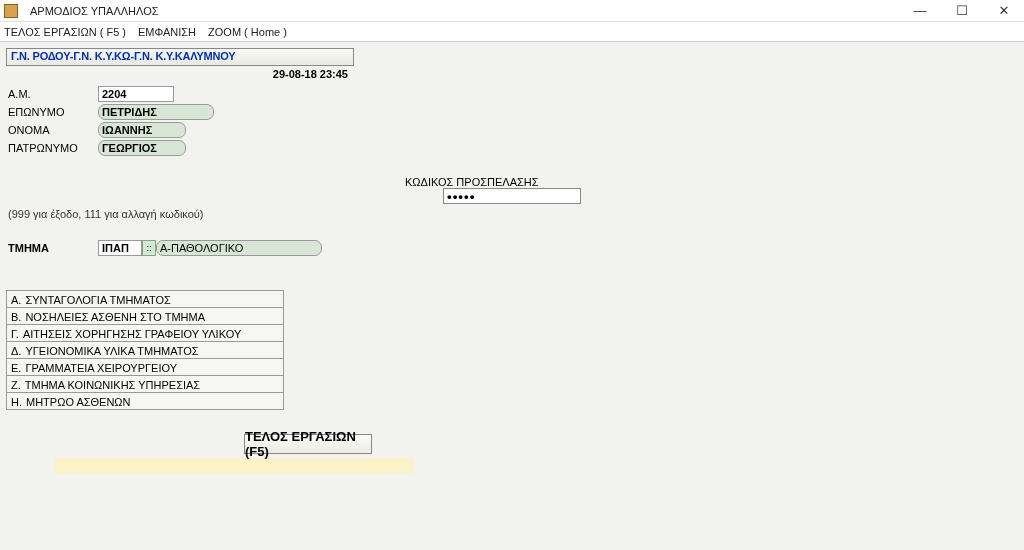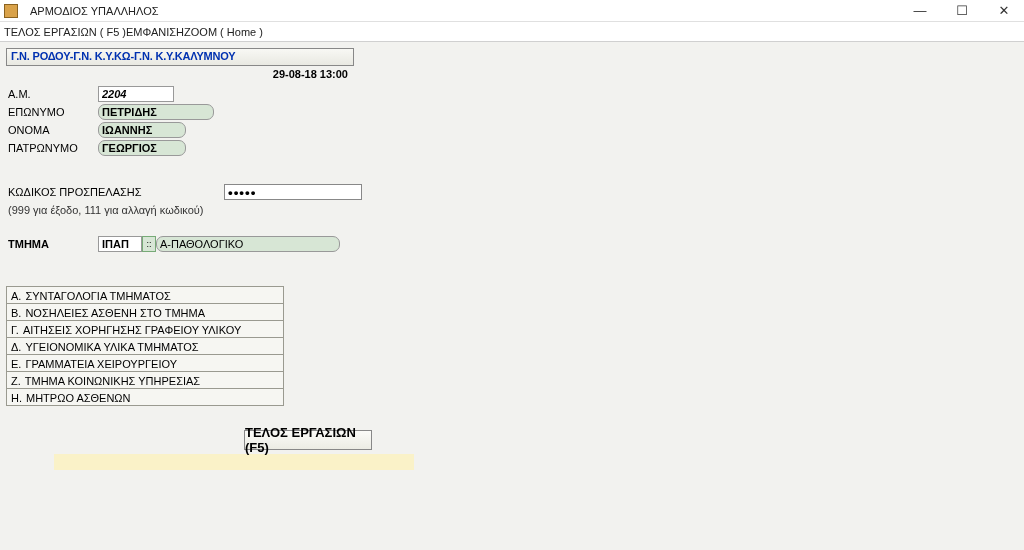--- a/index.html
+++ b/index.html
@@ -49,20 +49,21 @@
     font-size: 13px;
     font-family: "Segoe UI Symbol", sans-serif;
     color: #333;
     cursor: default;
   }
   .menubar {
     height: 20px;
     display: flex;
     align-items: center;
     padding-left: 4px;
+    gap: 12px;
     font-size: 11px;
     color: #222;
     border-bottom: 1px solid #d0d0d0;
   }
   .menubar span { cursor: default; }
   .client {
     background: #f2f2ef;
     height: calc(100% - 42px);
     padding: 6px 6px;
   }
@@ -99,32 +100,32 @@
     background: #fff;
     border: 1px solid #999;
     padding: 0 3px;
     font-size: 11px;
     font-family: inherit;
   }
   .ro-field {
     background: #d7e6d5;
     border-radius: 7px;
   }
-  .am { width: 76px; font-weight: bold; font-style: italic; }
+  .am { width: 76px; font-weight: bold; }
   .eponymo { width: 116px; font-weight: bold; }
   .onoma { width: 88px; font-weight: bold; }
   .patronymo { width: 88px; font-weight: bold; }
 
   .access-label { width: 218px; padding-left: 2px; }
   .access-field { width: 138px; height: 16px; background:#fff; border:1px solid #888; padding: 0 3px; font-weight:bold; letter-spacing:1px; }
   .hint { font-size: 11px; color: #333; padding-left:2px; margin-top:4px; }
 
   .tmima-code { width: 44px; font-weight: bold; }
   .tmima-btn { width: 14px; height:16px; background:#d7e6d5; border:1px solid #7a7; font-size:9px; display:flex; align-items:center; justify-content:center; cursor:default;}
-  .tmima-desc { width: 184px; }
+  .tmima-desc { width: 166px; }
 
   .menu-list {
     margin-top: 34px;
     width: 278px;
     border-top: 1px solid #9a9a90;
   }
   .menu-row {
     height: 17px;
     border: 1px solid #9a9a90;
     border-top: none;
@@ -177,42 +178,42 @@
 
 <div class="menubar">
   <span>ΤΕΛΟΣ ΕΡΓΑΣΙΩΝ ( F5 )</span>
   <span>ΕΜΦΑΝΙΣΗ</span>
   <span>ZOOM ( Home )</span>
 </div>
 
 <div class="client">
 
   <div class="hospital-box">Γ.Ν. ΡΟΔΟΥ-Γ.Ν. Κ.Υ.ΚΩ-Γ.Ν. Κ.Υ.ΚΑΛΥΜΝΟΥ</div>
-  <div class="timestamp">29-08-18 13:00</div>
+  <div class="timestamp">29-08-18 23:45</div>
 
   <div style="height:4px;"></div>
 
   <div class="form-row">
     <div class="form-label">Α.Μ.</div>
     <input class="text-field am" value="2204" style="">
   </div>
   <div class="form-row">
     <div class="form-label">ΕΠΩΝΥΜΟ</div>
     <input class="text-field ro-field eponymo" value="ΠΕΤΡΙΔΗΣ" style="">
   </div>
   <div class="form-row">
     <div class="form-label">ΟΝΟΜΑ</div>
     <input class="text-field ro-field onoma" value="ΙΩΑΝΝΗΣ" style="">
   </div>
   <div class="form-row">
     <div class="form-label">ΠΑΤΡΩΝΥΜΟ</div>
     <input class="text-field ro-field patronymo" value="ΓΕΩΡΓΙΟΣ" style="">
   </div>
 
-  <div class="form-row" style="margin-top:28px;">
+  <div class="form-row" style="margin-top:20px;flex-direction:column;">
     <div class="access-label">ΚΩΔΙΚΟΣ ΠΡΟΣΠΕΛΑΣΗΣ</div>
     <input class="access-field" type="text" value="•••••" style="">
   </div>
   <div class="hint">(999 για έξοδο, 111 για αλλαγή κωδικού)</div>
 
   <div class="form-row" style="margin-top:20px;">
     <div class="form-label" style="font-weight:bold;">ΤΜΗΜΑ</div>
     <input class="text-field tmima-code" value="ΙΠΑΠ" style="">
     <div class="tmima-btn">::</div>
     <input class="text-field ro-field tmima-desc" value="Α-ΠΑΘΟΛΟΓΙΚΟ" style="">

